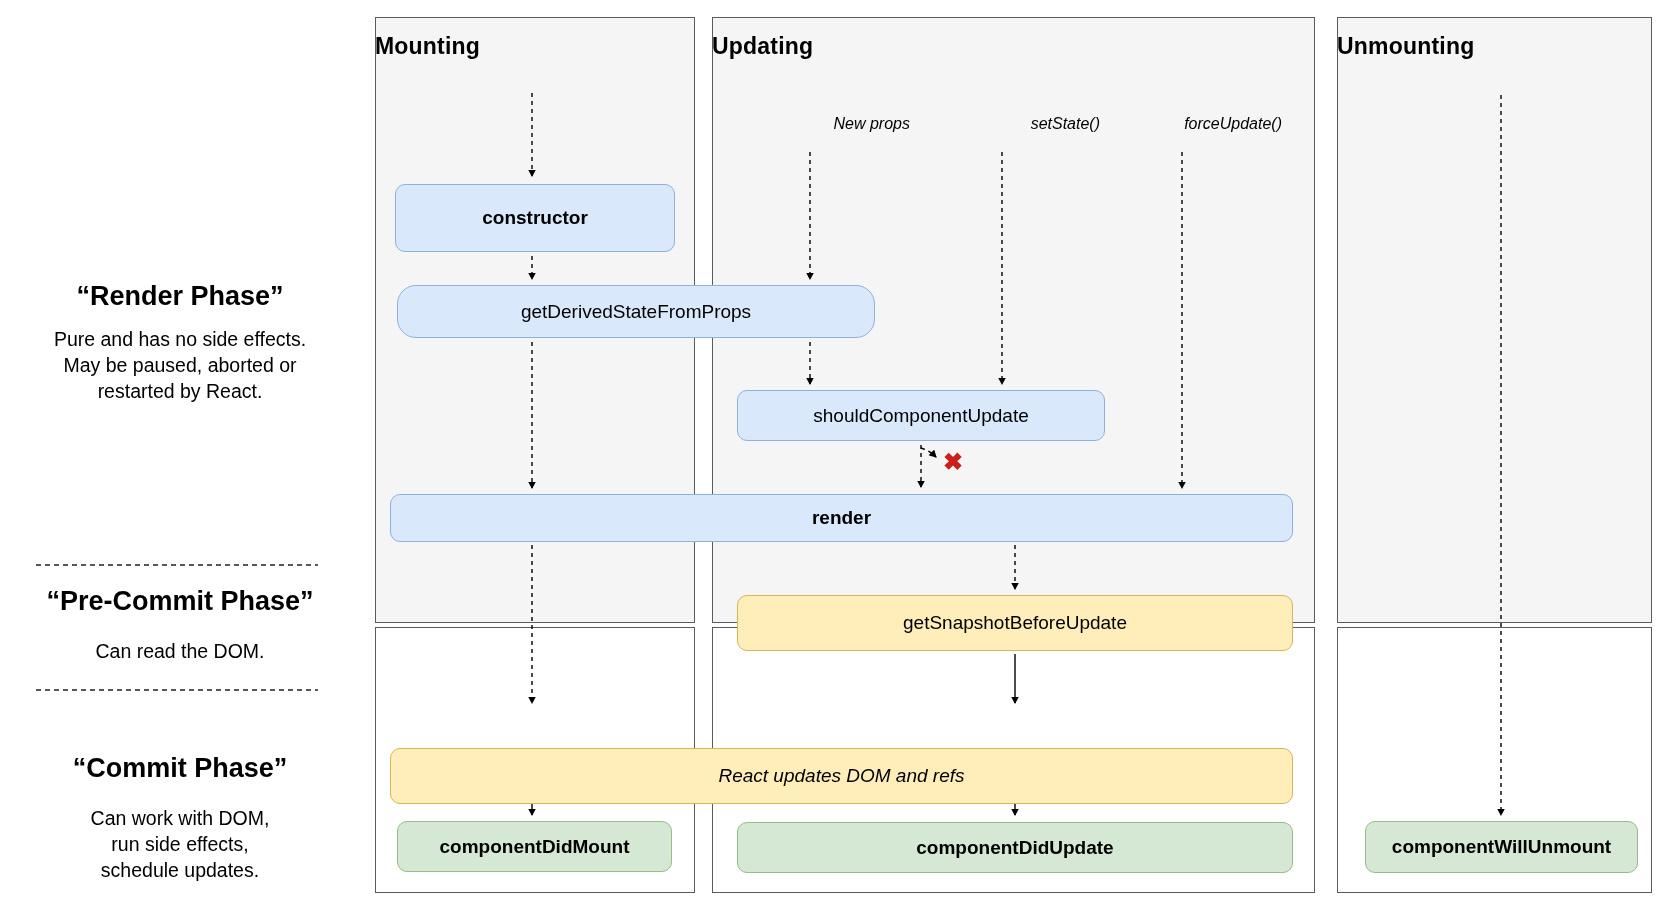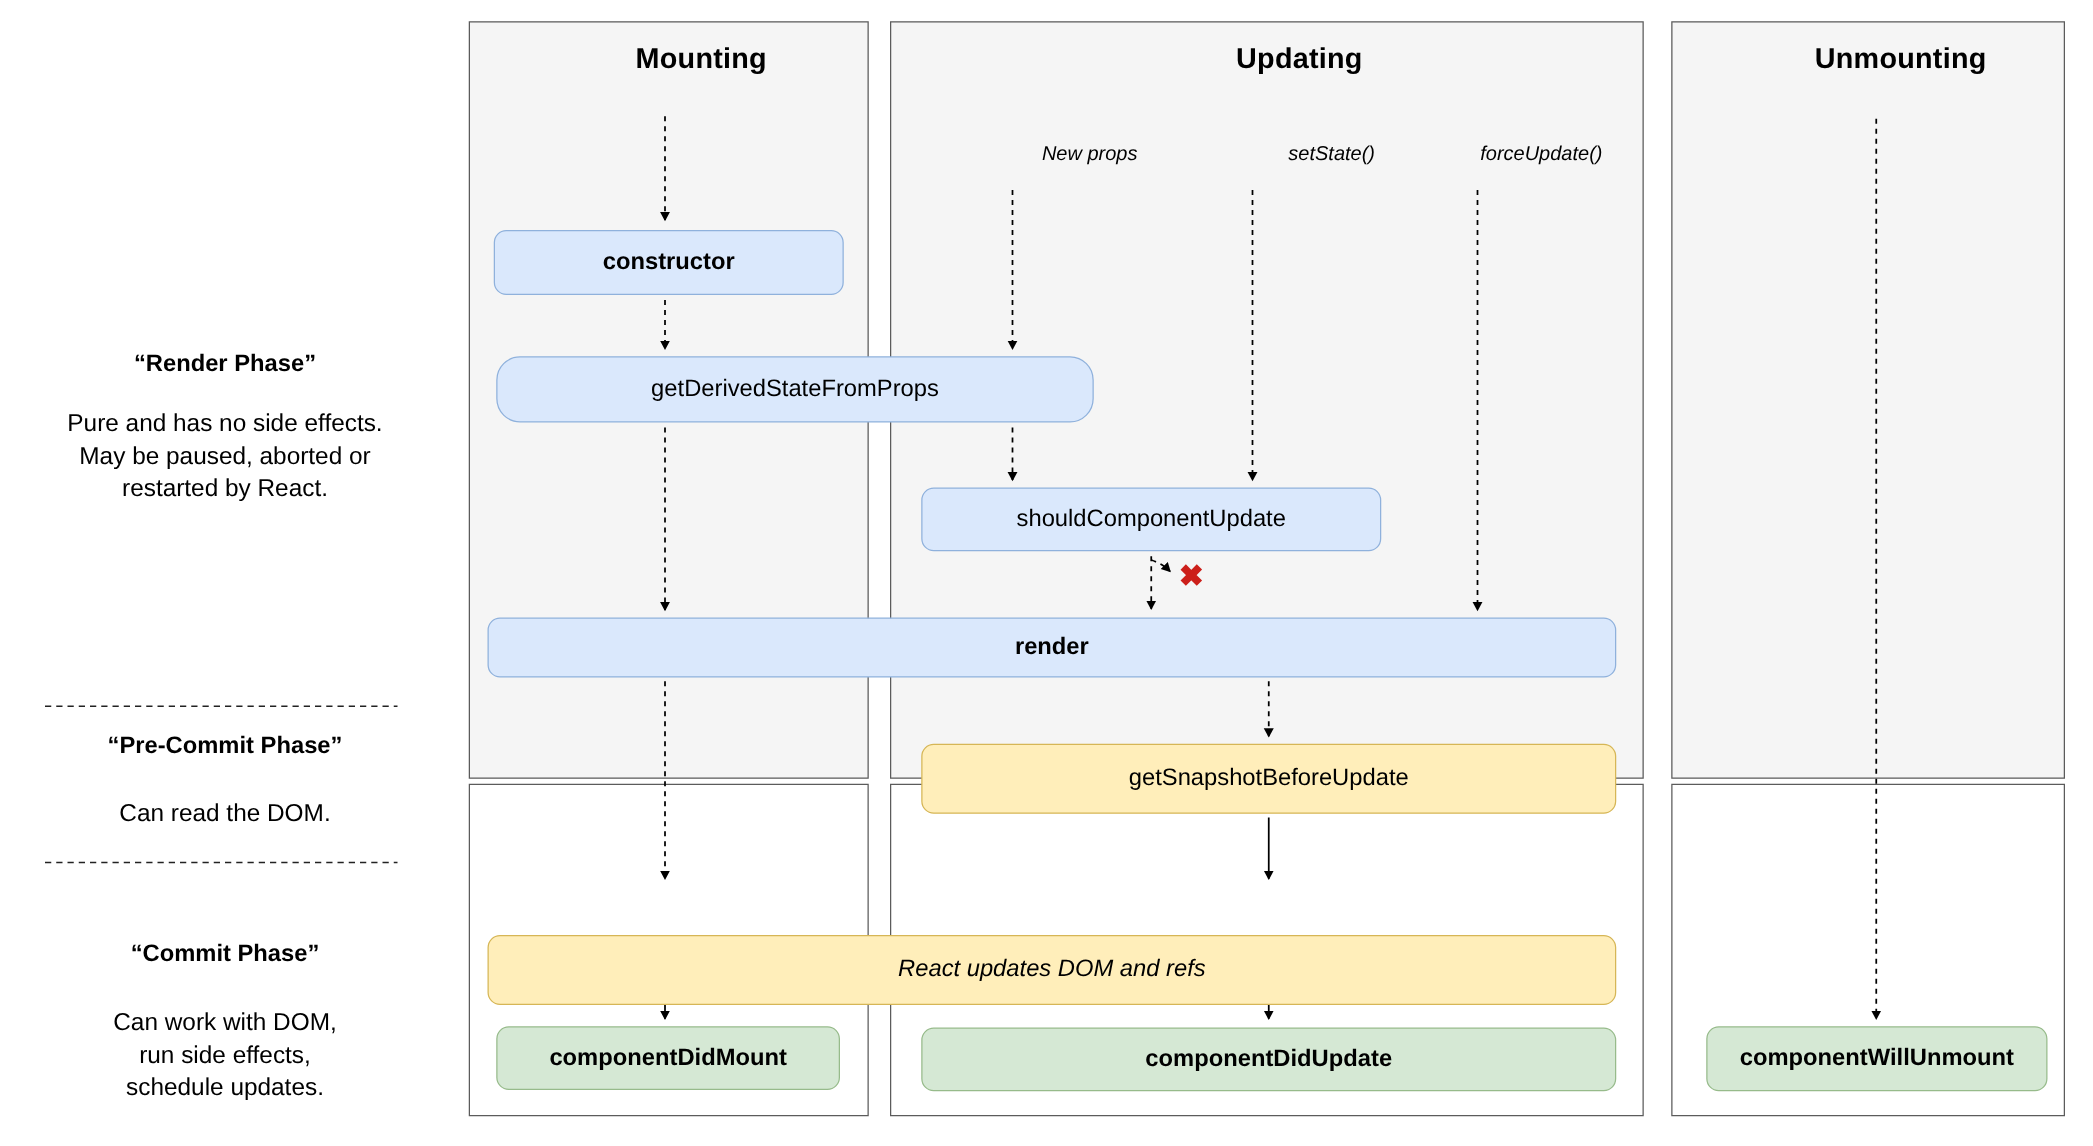--- a/index.html
+++ b/index.html
@@ -2,25 +2,25 @@
 <html style="--lifecycle-method-fill: #dae8fc; --lifecycle-method-stroke: #8fb1dc; --side-effect-fill: #ffeeba; --side-effect-stroke: #d6b656; --commit-method-fill: #d5e8d4; --commit-method-stroke: #97bb8b; --column-bg: #f5f5f5; --column-border: #5b5b5b; --reject-x: #cc1f1a;"><head>
 <meta charset="utf-8">
 <style>
   html,body{margin:0;padding:0;background:#ffffff;}
   body{font-family:"Liberation Sans", sans-serif; color:#000;}
   .canvas{position:relative;width:1674px;height:917px;background:#fff;overflow:hidden;}
 
   
   .col{position:absolute;background:var(--column-bg);border:1.6px solid var(--column-border);box-sizing:border-box;z-index:1;}
   .col.bottom{background:#ffffff;}
-  .col-title{position:absolute;z-index:2;text-align:center;font-weight:bold;font-size:23px;letter-spacing:.2px;padding-left:26px;}
+  .col-title{position:absolute;z-index:2;font-weight:bold;font-size:23px;letter-spacing:.2px;}
   .trigger{position:absolute;z-index:2;text-align:right;font-style:italic;font-size:16px;}
 
   
-  .phase-title{position:absolute;width:300px;left:30px;text-align:center;font-weight:bold;font-size:19px;z-index:2;}
+  .phase-title{position:absolute;width:300px;left:30px;text-align:center;font-weight:bold;font-size:27px;z-index:2;}
   .phase-desc{position:absolute;width:300px;left:30px;text-align:center;font-size:19.5px;line-height:26px;z-index:2;}
 
   
   svg.wires{position:absolute;left:0;top:0;z-index:3;pointer-events:none;}
   .dash{stroke:#000;stroke-width:1.4;fill:none;stroke-dasharray:4 4;}
   .solid{stroke:#000;stroke-width:1.4;fill:none;}
   .divider{stroke:#222;stroke-width:1.3;fill:none;stroke-dasharray:5 4;}
 
   
   .node{position:absolute;z-index:4;display:flex;align-items:center;justify-content:center;
@@ -94,21 +94,21 @@
     <path class="dash" d="M1182,152 V488" marker-end="url(#arrow)"></path>
     <path class="dash" d="M921,445  V487" marker-end="url(#arrow)"></path>
     <path class="dash" d="M921,448 Q930,451 936,457" marker-end="url(#arrow)"></path>
     <path class="dash" d="M1015,545 V589" marker-end="url(#arrow)"></path>
     <path class="solid" d="M1015,654 V703" marker-end="url(#arrow)"></path>
     <path class="solid" d="M1015,769 V815" marker-end="url(#arrow)"></path>
 
     <path class="dash" d="M1501,95 V815" marker-end="url(#arrow)"></path>
   </svg>
 
-  <div class="node blue bold" style="left:395px;top:184px;width:280px;height:52px;">constructor</div>
+  <div class="node blue bold" style="left:395px;top:184px;width:280px;height:68px;">constructor</div>
   <div class="node blue" style="left:397px;top:285px;width:478px;height:53px;border-radius:19px;">getDerivedStateFromProps</div>
   <div class="node blue" style="left:737px;top:390px;width:368px;height:51px;">shouldComponentUpdate</div>
   <div class="node blue bold" style="left:390px;top:494px;width:903px;height:48px;">render</div>
   <div class="node yellow" style="left:737px;top:595px;width:556px;height:56px;">getSnapshotBeforeUpdate</div>
   <div class="node yellow italic" style="left:390px;top:710px;width:903px;height:56px;">React updates DOM and refs</div>
   <div class="node green bold" style="left:397px;top:821px;width:275px;height:51px;">componentDidMount</div>
   <div class="node green bold" style="left:737px;top:822px;width:556px;height:51px;">componentDidUpdate</div>
   <div class="node green bold" style="left:1365px;top:821px;width:273px;height:52px;">componentWillUnmount</div>
 
   <div class="reject-x" style="left:943px;top:450px;">✖</div>

